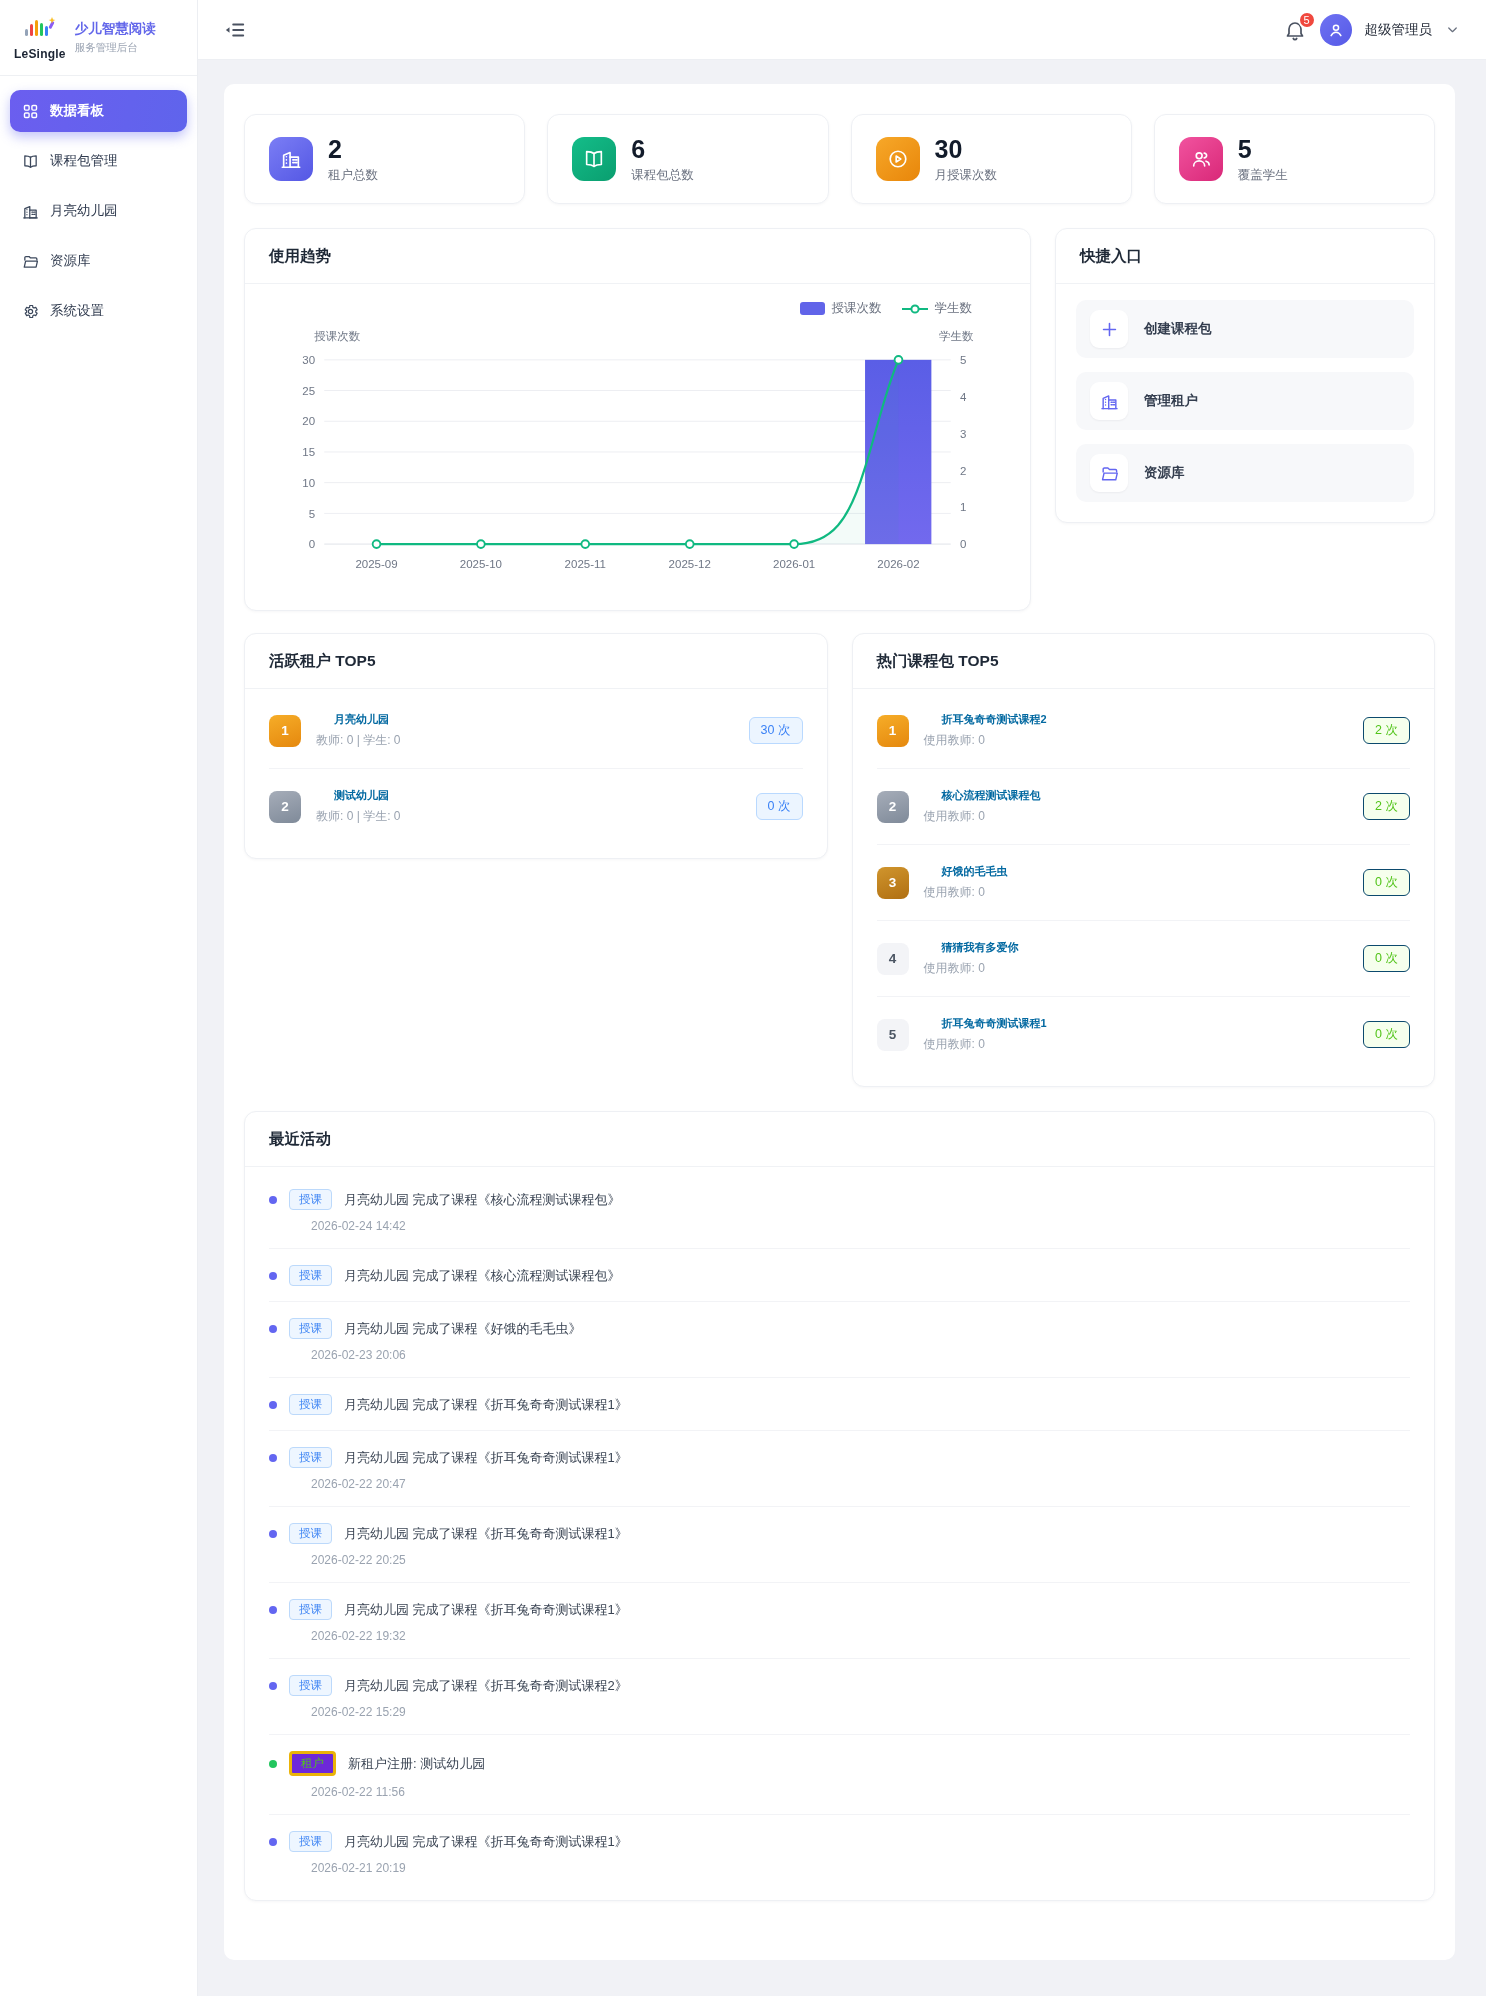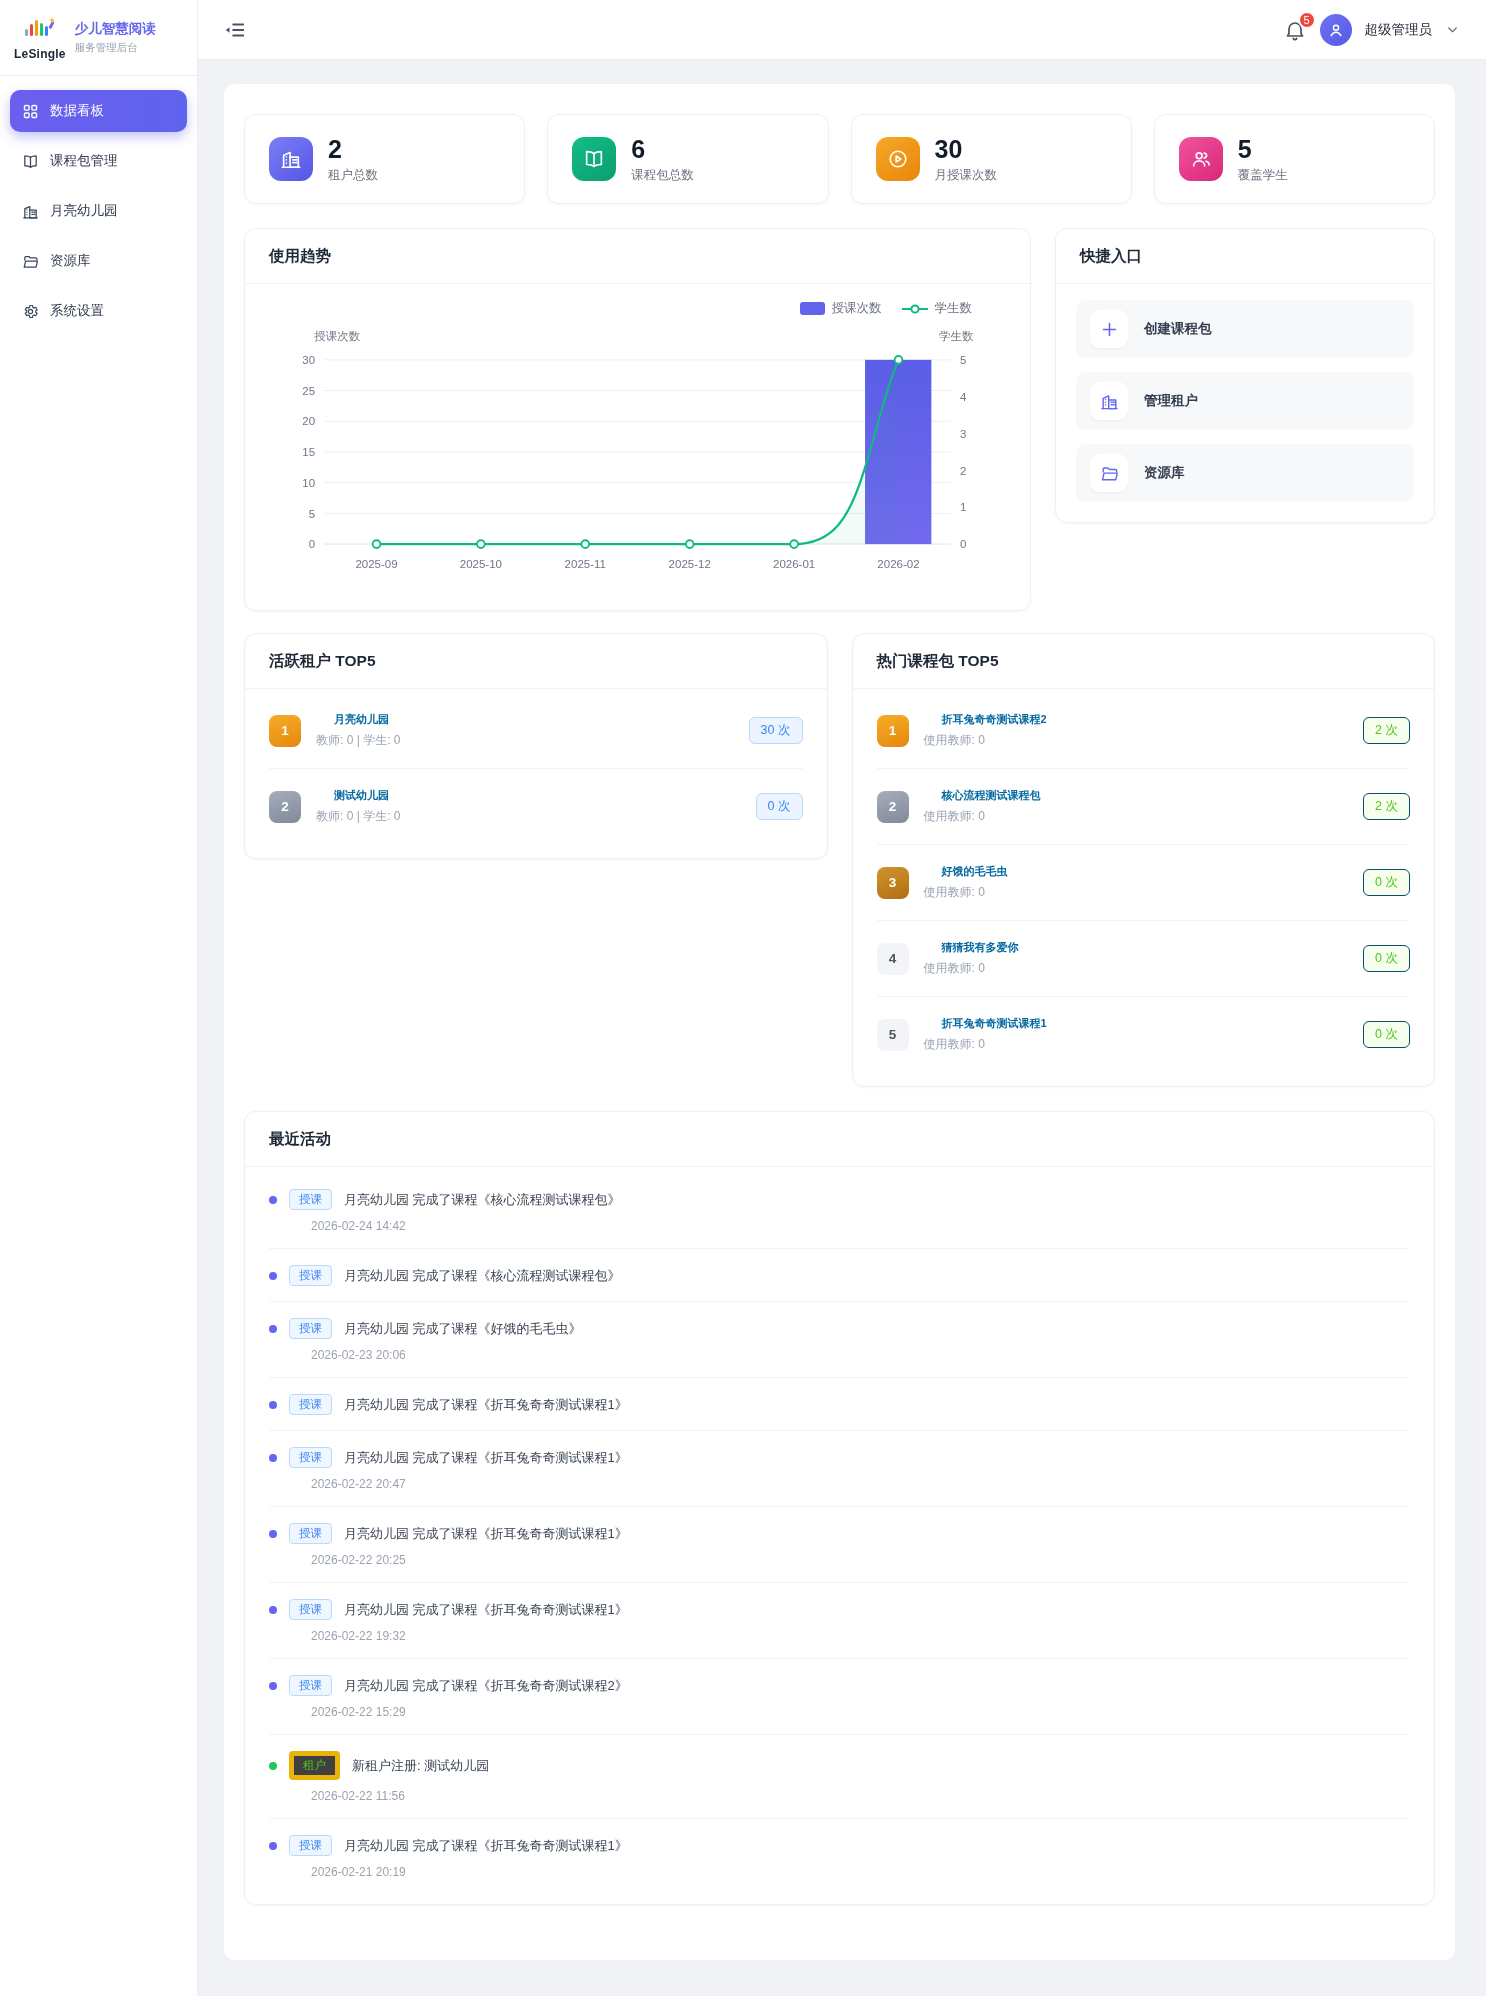--- a/index.html
+++ b/index.html
@@ -13,21 +13,21 @@
   .logo-left { display:flex; flex-direction:column; align-items:center; }
   .logo-brand { font-size:12px; font-weight:700; color:#1c2534; margin-top:2px; letter-spacing:.2px; }
   .logo-right { display:flex; flex-direction:column; min-width:0; }
   .logo-title { font-size:13.5px; font-weight:700; color:#6266ea; white-space:nowrap; }
   .logo-subtitle { font-size:10.5px; color:#9aa3b2; margin-top:3px; white-space:nowrap; }
   .menu { padding:14px 10px; display:flex; flex-direction:column; gap:8px; }
   .menu-item { height:42px; border-radius:10px; display:flex; align-items:center; gap:11px; padding:0 12px;
     font-size:13.5px; color:#303b4f; cursor:pointer; }
   .menu-item svg { width:17px; height:17px; stroke:#3c485c; }
   .menu-item.active { background:linear-gradient(100deg,#6b5eef 0%,#5f64ec 100%); color:#fff;
-    box-shadow:0 5px 12px rgba(98,102,238,.38); font-weight:400; }
+    box-shadow:0 5px 12px rgba(98,102,238,.38); font-weight:700; }
   .menu-item.active svg { stroke:#fff; }
 
   
   .main { flex:1; display:flex; flex-direction:column; min-width:0; }
   .topbar { height:60px; background:#fff; border-bottom:1px solid #edeff3; display:flex; align-items:center; padding:0 26px; flex-shrink:0; }
   .fold-btn { width:26px; height:26px; color:#4a5261; cursor:pointer; display:flex; align-items:center; }
   .topbar-right { margin-left:auto; display:flex; align-items:center; gap:13px; }
   .bell-wrap { position:relative; width:24px; height:24px; cursor:pointer; color:#4a5261; }
   .badge { position:absolute; top:-7px; right:-9px; min-width:18px; height:18px; border-radius:999px;
     background:#f0483e; color:#fff; font-size:11px; display:flex; align-items:center; justify-content:center;
@@ -95,21 +95,21 @@
   
   .activity { margin-top:24px; }
   .act-body { padding:6px 24px 10px; }
   .act-item { padding:16px 0 15px; border-bottom:1px solid #f2f3f6; }
   .act-item:last-child { border-bottom:none; }
   .act-line { display:flex; align-items:center; gap:12px; }
   .dot { width:8px; height:8px; border-radius:50%; background:#6366f1; flex-shrink:0; }
   .dot-green { background:#22c55e; }
   .tag { font-size:11.5px; padding:2px 9px; border-radius:4px; }
   .tag-blue  { color:#4086f4; background:#eef6ff; border:1px solid #bcd9fb; }
-  .tag-green { color:#52c41a; background:#404040; border:5px solid #eab308; }
+  .tag-green { color:#52c41a; background:#6d28d9; border:3px solid #eab308; }
   .act-txt { font-size:13px; color:#3a4453; }
   .act-time { font-size:12px; color:#9aa3b0; margin:9px 0 0 42px; }
 </style>
 </head>
 <body>
 
 <div class="app">
 
   <aside class="sidebar">
     <div class="logo-area">

